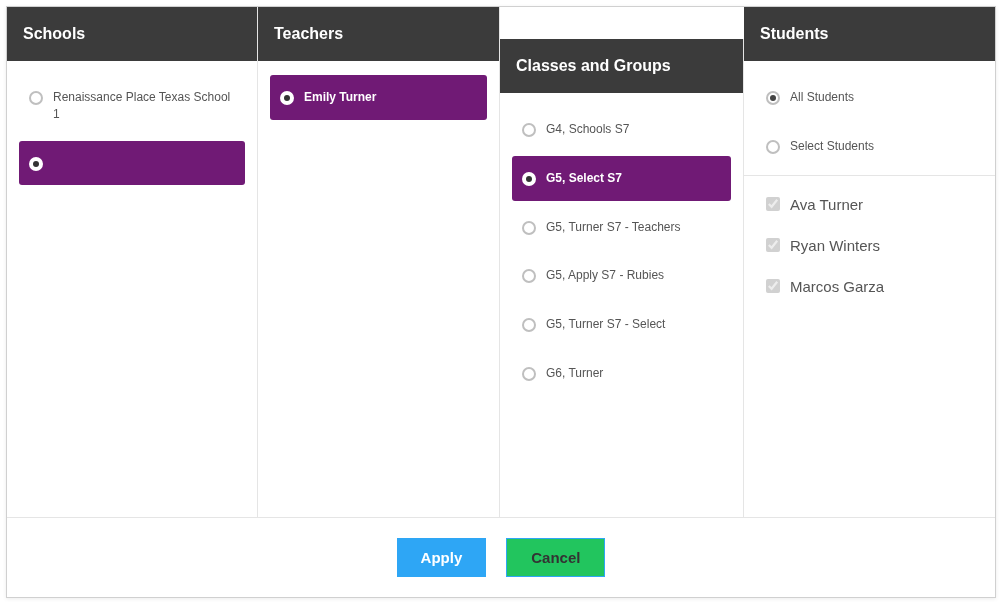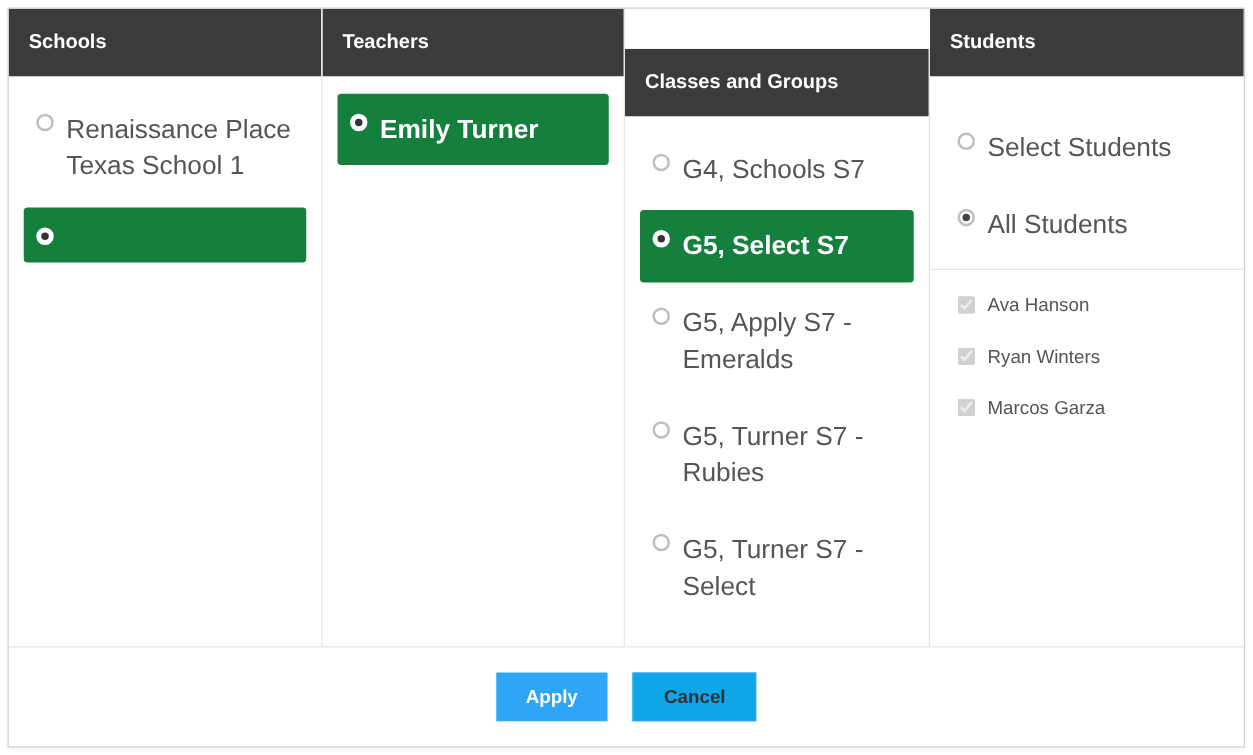--- a/index.html
+++ b/index.html
@@ -24,21 +24,21 @@
       flex: 1;
       border-bottom: 1px solid #e5e5e5;
       justify-content: center;
     }
     .col {
       border-right: 1px solid #e5e5e5;
       display: flex;
       flex-direction: column;
       overflow: hidden;
     }
-    .col:last-child { border-right: none; gap: 15px; }
+    .col:last-child { border-right: none; }
     .col-schools { width: 251px; }
     .col-teachers { width: 242px; }
     .col-classes { width: 244px; margin-top: 32px; }
     .col-students { flex: 1; }
     .col-header {
       background: #3b3b3b;
       color: #fff;
       font-weight: 700;
       font-size: 16px;
       padding: 18px 16px;
@@ -49,36 +49,36 @@
       overflow: auto;
     }
     .opt {
       display: flex;
       align-items: flex-start;
       gap: 10px;
       padding: 14px 10px;
       border-radius: 3px;
       cursor: pointer;
       color: #555;
-      font-size: 21px;
+      font-size: 12px;
       line-height: 1.4;
       margin-bottom: 4px;
     }
     .opt .radio {
       flex: 0 0 14px;
       width: 14px;
       height: 14px;
       border-radius: 50%;
       border: 2px solid #bfbfbf;
       background: #fff;
       margin-top: 2px;
       position: relative;
     }
     .opt.selected {
-      background: #15803d;
+      background: #701a75;
       color: #fff;
       font-weight: 600;
     }
     .opt.selected .radio {
       border-color: #fff;
       background: #fff;
     }
     .opt.selected .radio::after {
       content: "";
       position: absolute;
@@ -124,21 +124,21 @@
       font-size: 15px;
       font-weight: 600;
       border: none;
       cursor: pointer;
     }
     .btn-primary {
       background: #2ea6f5;
       color: #fff;
     }
     .btn-secondary {
-      background: #0ea5e9;
+      background: #22c55e;
       color: #333;
       border: 1px solid #2ea6f5;
     }
   </style>
 </head>
 <body>
 
 <div class="dialog">
   <div class="columns">
 
@@ -171,48 +171,52 @@
         <div class="opt">
           <span class="radio"></span>
           <span class="label">G4, Schools S7</span>
         </div>
         <div class="opt selected">
           <span class="radio"></span>
           <span class="label">G5, Select S7</span>
         </div>
         <div class="opt">
           <span class="radio"></span>
-          <span class="label">G5, Apply S7 - Emeralds</span>
-        </div>
-        <div class="opt">
-          <span class="radio"></span>
-          <span class="label">G5, Turner S7 - Rubies</span>
+          <span class="label">G5, Turner S7 - Teachers</span>
+        </div>
+        <div class="opt">
+          <span class="radio"></span>
+          <span class="label">G5, Apply S7 - Rubies</span>
         </div>
         <div class="opt">
           <span class="radio"></span>
           <span class="label">G5, Turner S7 - Select</span>
+        </div>
+        <div class="opt">
+          <span class="radio"></span>
+          <span class="label">G6, Turner</span>
         </div>
       </div>
     </div>
 
     <div class="col col-students">
       <div class="col-header">Students</div>
       <div class="col-body">
+        <div class="opt opt-checked">
+          <span class="radio"></span>
+          <span class="label">All Students</span>
+        </div>
         <div class="opt">
           <span class="radio"></span>
           <span class="label">Select Students</span>
-        </div>
-        <div class="opt opt-checked">
-          <span class="radio"></span>
-          <span class="label">All Students</span>
         </div>
         <div class="divider"></div>
         <div class="chk">
           <input type="checkbox" checked="" disabled="" style="">
-          <span>Ava Hanson</span>
+          <span>Ava Turner</span>
         </div>
         <div class="chk">
           <input type="checkbox" checked="" disabled="" style="">
           <span>Ryan Winters</span>
         </div>
         <div class="chk">
           <input type="checkbox" checked="" disabled="" style="">
           <span>Marcos Garza</span>
         </div>
       </div>

